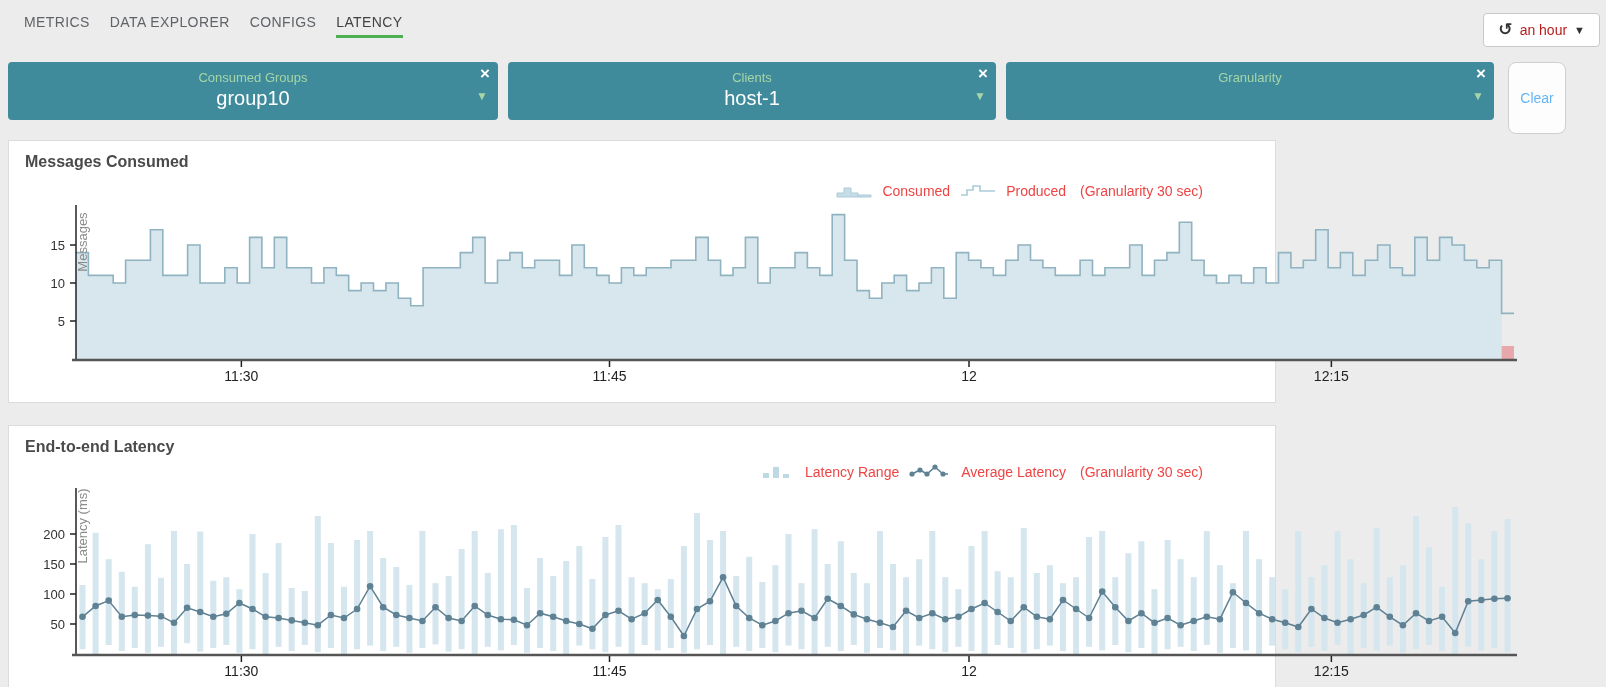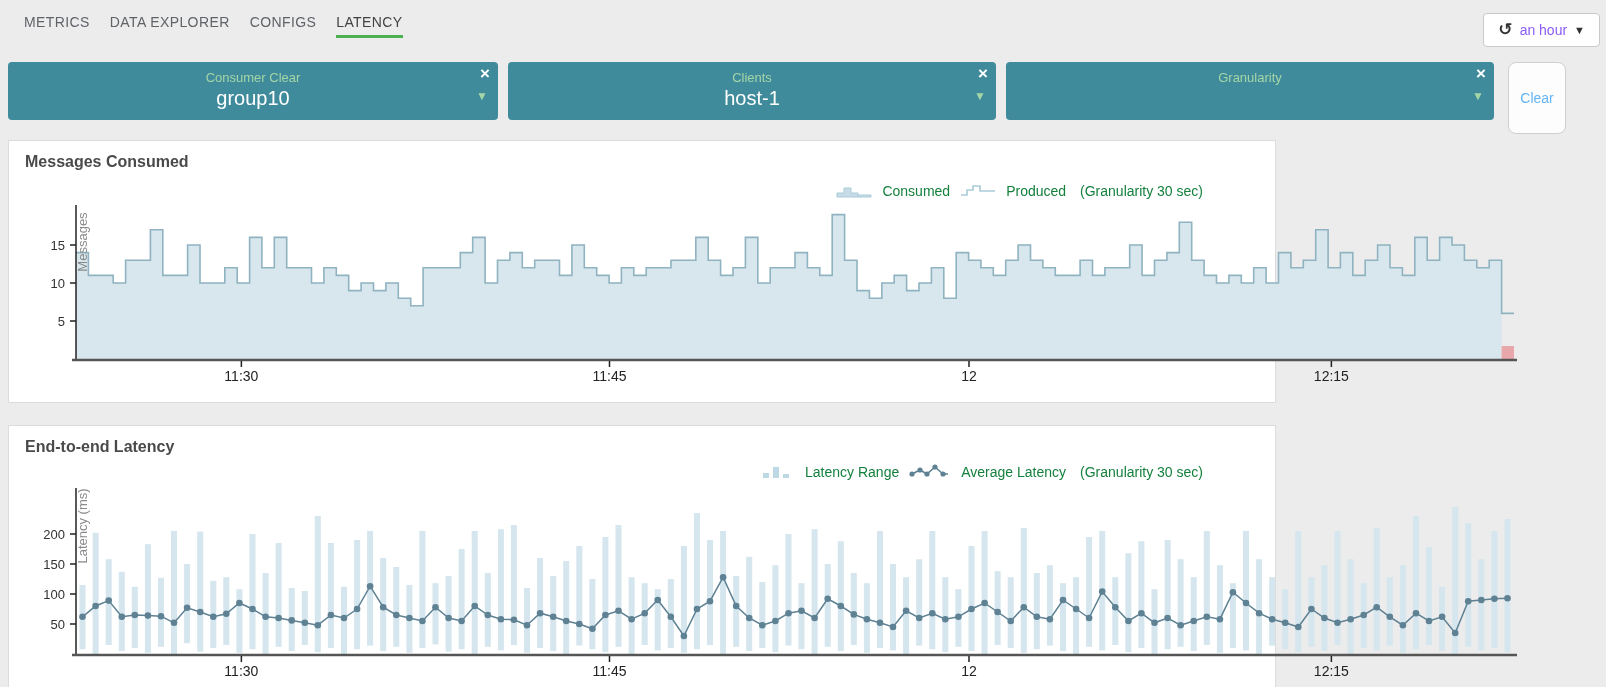--- a/index.html
+++ b/index.html
@@ -8,38 +8,38 @@
   #app { position:relative; width:1606px; height:687px; background:#ececec; overflow:hidden; }
 
   
   .tabs { position:absolute; top:14px; left:24px; display:flex; gap:20px; }
   .tab { font-size:14px; letter-spacing:.4px; color:#5f6368; padding-bottom:5px; cursor:pointer; border-bottom:3px solid transparent; }
   .tab.active { color:#424242; border-bottom:3px solid #4caf50; }
 
   
   .time-btn { position:absolute; top:13px; right:6px; height:34px; background:#fff; border:1px solid #c9c9c9; border-radius:4px; display:flex; align-items:center; gap:7px; padding:0 14px; cursor:pointer; }
   .time-btn .refresh { font-size:17px; font-weight:700; color:#333; line-height:1; transform:translateY(-1px); }
-  .time-btn .lbl { font-size:14px; color:#8b5cf6; }
+  .time-btn .lbl { font-size:14px; color:#b91c1c; }
   .time-btn .caret { font-size:11px; color:#333; }
 
   
   .filters { position:absolute; top:62px; left:8px; width:1590px; height:58px; }
   .filter-box { position:absolute; top:0; height:58px; background:#3f8b9b; border-radius:4px; cursor:pointer; }
   .filter-box .flabel { text-align:center; font-size:13px; color:#a5d6a7; margin-top:8px; }
   .filter-box .fvalue { text-align:center; font-size:20px; color:#ffffff; margin-top:2px; }
   .filter-x { position:absolute; top:3px; right:8px; color:#fff; font-size:17px; font-weight:700; line-height:1; cursor:pointer; }
   .filter-caret { position:absolute; top:27px; right:10px; color:#a5d6a7; font-size:12px; cursor:pointer; }
   .clear-btn { position:absolute; top:0; left:1500px; width:58px; height:72px; background:#fdfdfd; border:1px solid #cfcfcf; border-radius:8px; color:#64b5f6; font-size:14px; display:flex; align-items:center; justify-content:center; cursor:pointer; }
 
   
   .panel { position:absolute; left:8px; width:1268px; background:#ffffff; border:1px solid #dcdcdc; border-radius:0; }
   #panel-messages { top:140px; height:263px; }
   #panel-latency { top:425px; height:290px; }
   .panel-title { position:absolute; top:12px; left:16px; font-size:16px; font-weight:700; color:#4a4a4a; }
-  .legend { position:absolute; right:72px; display:flex; align-items:center; gap:10px; font-size:14px; color:#15803d; }
+  .legend { position:absolute; right:72px; display:flex; align-items:center; gap:10px; font-size:14px; color:#ef4444; }
   #panel-messages .legend { top:42px; }
   #panel-latency .legend { top:38px; }
   .legend .gran { margin-left:4px; }
   .legend svg { display:block; }
   .chart-svg { position:absolute; top:0; left:0; }
 </style>
 </head>
 <body>
 
 <div id="app">
@@ -52,21 +52,21 @@
   </div>
 
   <div class="time-btn">
     <span class="refresh">↺</span>
     <span class="lbl">an hour</span>
     <span class="caret">▼</span>
   </div>
 
   <div class="filters">
     <div class="filter-box" style="left:0;width:490px;">
-      <div class="flabel">Consumer Clear</div>
+      <div class="flabel">Consumed Groups</div>
       <div class="fvalue">group10</div>
       <span class="filter-x">×</span>
       <span class="filter-caret">▼</span>
     </div>
     <div class="filter-box" style="left:500px;width:488px;">
       <div class="flabel">Clients</div>
       <div class="fvalue">host-1</div>
       <span class="filter-x">×</span>
       <span class="filter-caret">▼</span>
     </div>

